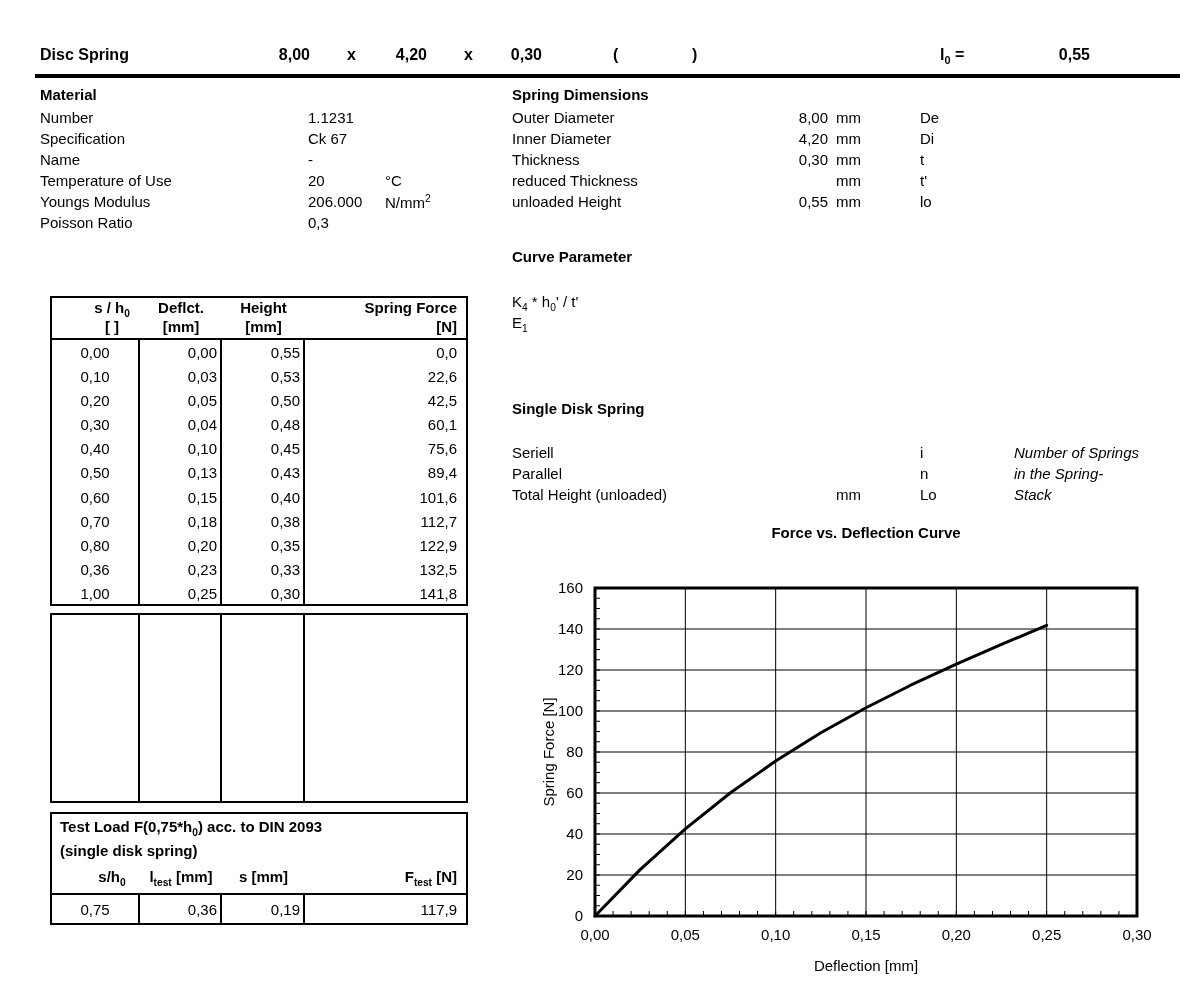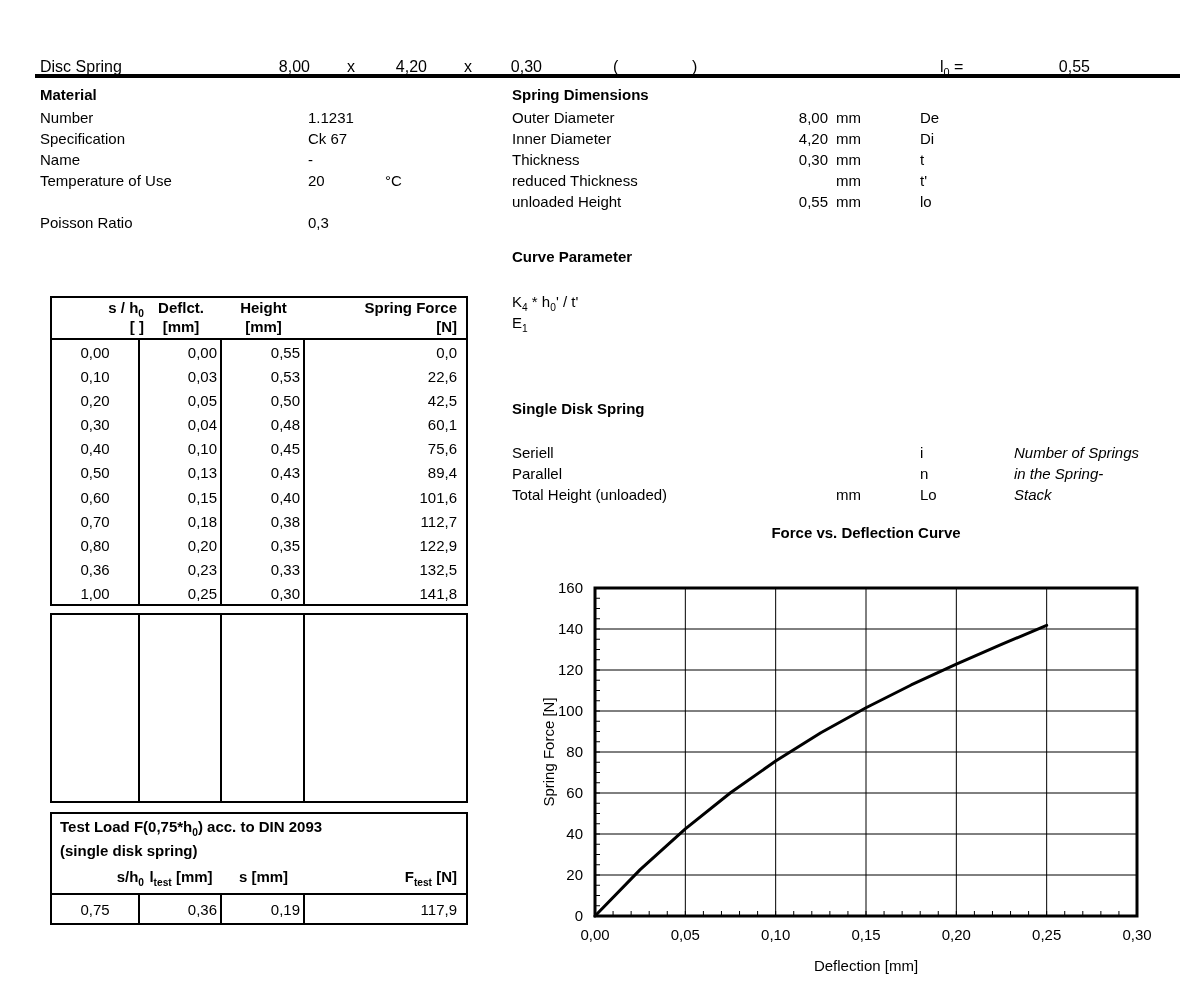--- a/index.html
+++ b/index.html
@@ -2,21 +2,21 @@
 <html><head>
 <meta charset="utf-8">
 <style>
   html,body{margin:0;padding:0;background:#fff;}
   body{font-family:"Liberation Sans","DejaVu Sans",sans-serif;color:#000;}
   .page{position:relative;width:1202px;height:1000px;background:#fff;overflow:hidden;font-size:15px;}
   sub{font-size:0.68em;}
   sup{font-size:0.68em;}
 
   
-  .hdr-item{position:absolute;top:58px;font-weight:normal;font-size:16px;white-space:nowrap;}
+  .hdr-item{position:absolute;top:46px;font-weight:bold;font-size:16px;white-space:nowrap;}
   .hdr-num{text-align:right;width:70px;}
   .hdr-rule{position:absolute;left:35px;top:74px;width:1145px;height:4px;background:#000;}
 
   
   .lrow{position:absolute;left:0;width:100%;height:21px;white-space:nowrap;}
   .l-lbl{position:absolute;left:40px;}
   .l-val{position:absolute;left:308px;}
   .l-unit{position:absolute;left:385px;}
   .r-lbl{position:absolute;left:512px;}
   .r-val{position:absolute;left:740px;width:88px;text-align:right;}
@@ -24,21 +24,21 @@
   .r-unit{position:absolute;left:836px;}
   .r-sym{position:absolute;left:920px;}
   .r-note{position:absolute;left:1014px;width:176px;font-style:italic;}
   .r-note.center{text-align:left;}
   .sect-h{position:absolute;font-weight:bold;white-space:nowrap;}
 
   
   .mtable{position:absolute;left:50px;top:296px;width:418px;height:310px;border:2px solid #000;box-sizing:border-box;}
   .mt-header{position:relative;height:40px;border-bottom:2px solid #000;font-weight:bold;}
   .mh{position:absolute;white-space:nowrap;box-sizing:border-box;}
-  .mh-c0{left:4px;width:88px;text-align:right;}
+  .mh-c0{left:16px;width:88px;text-align:center;}
   .mh-c1{left:88px;width:82px;text-align:center;}
   .mh-c2{left:170px;width:83px;text-align:center;}
   .mh-c3{left:253px;width:161px;text-align:right;padding-right:9px;}
   .mh-r1{top:1px;}
   .mh-r2{top:20px;}
   .trow{display:flex;height:24.18px;align-items:center;}
   .tc{box-sizing:border-box;white-space:nowrap;}
   .tc0{width:88px;border-right:2px solid #000;text-align:center;height:100%;display:flex;align-items:center;justify-content:center;}
   .tc1{width:82px;border-right:2px solid #000;text-align:right;padding-right:3px;height:100%;display:flex;align-items:center;justify-content:flex-end;}
   .tc2{width:83px;border-right:2px solid #000;text-align:right;padding-right:3px;height:100%;display:flex;align-items:center;justify-content:flex-end;}
@@ -98,20 +98,25 @@
   </div>
   <div class="lrow" style="top:151px">
     <span class="l-lbl">Name</span>
     <span class="l-val">-</span>
     <span class="l-unit"></span>
   </div>
   <div class="lrow" style="top:172px">
     <span class="l-lbl">Temperature of Use</span>
     <span class="l-val">20</span>
     <span class="l-unit">°C</span>
+  </div>
+  <div class="lrow" style="top:193px">
+    <span class="l-lbl">Youngs Modulus</span>
+    <span class="l-val">206.000</span>
+    <span class="l-unit">N/mm<sup>2</sup></span>
   </div>
   <div class="lrow" style="top:214px">
     <span class="l-lbl">Poisson Ratio</span>
     <span class="l-val">0,3</span>
     <span class="l-unit"></span>
   </div>
 
   <div class="sect-h" style="left:512px;top:86px">Spring Dimensions</div>
   <div class="lrow" style="top:109px">
     <span class="r-lbl">Outer Diameter</span>

